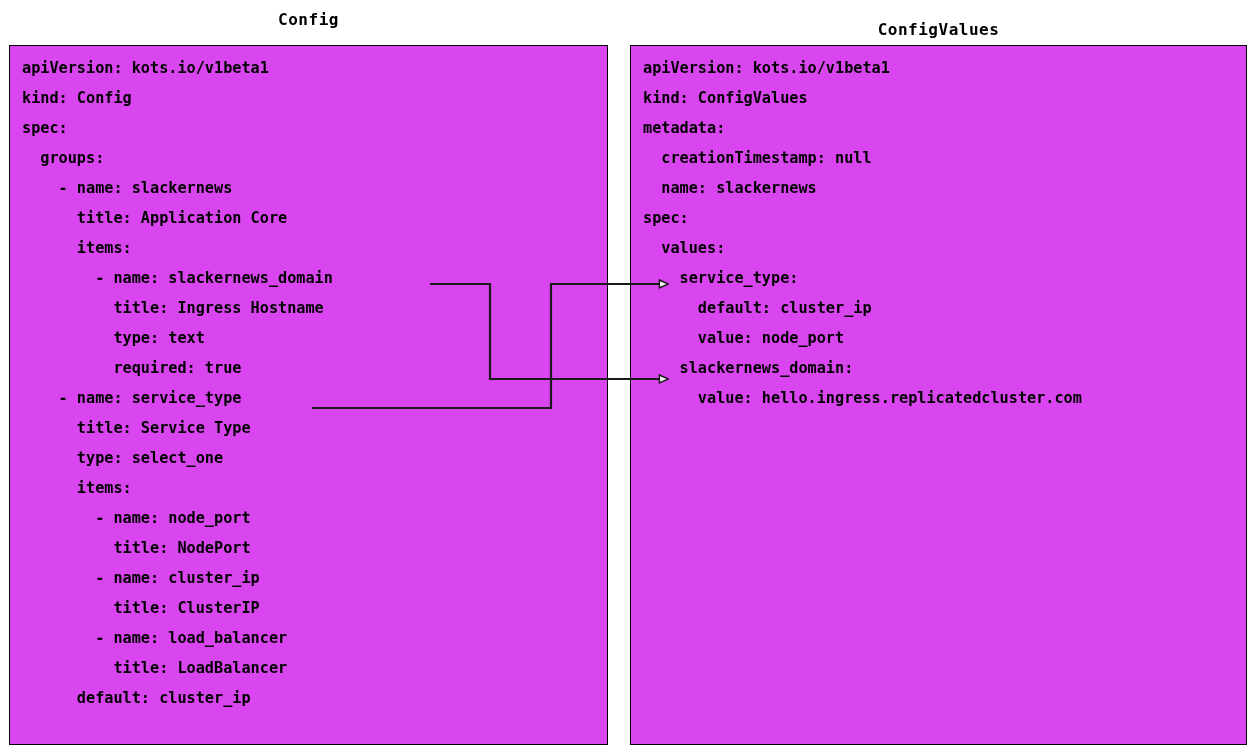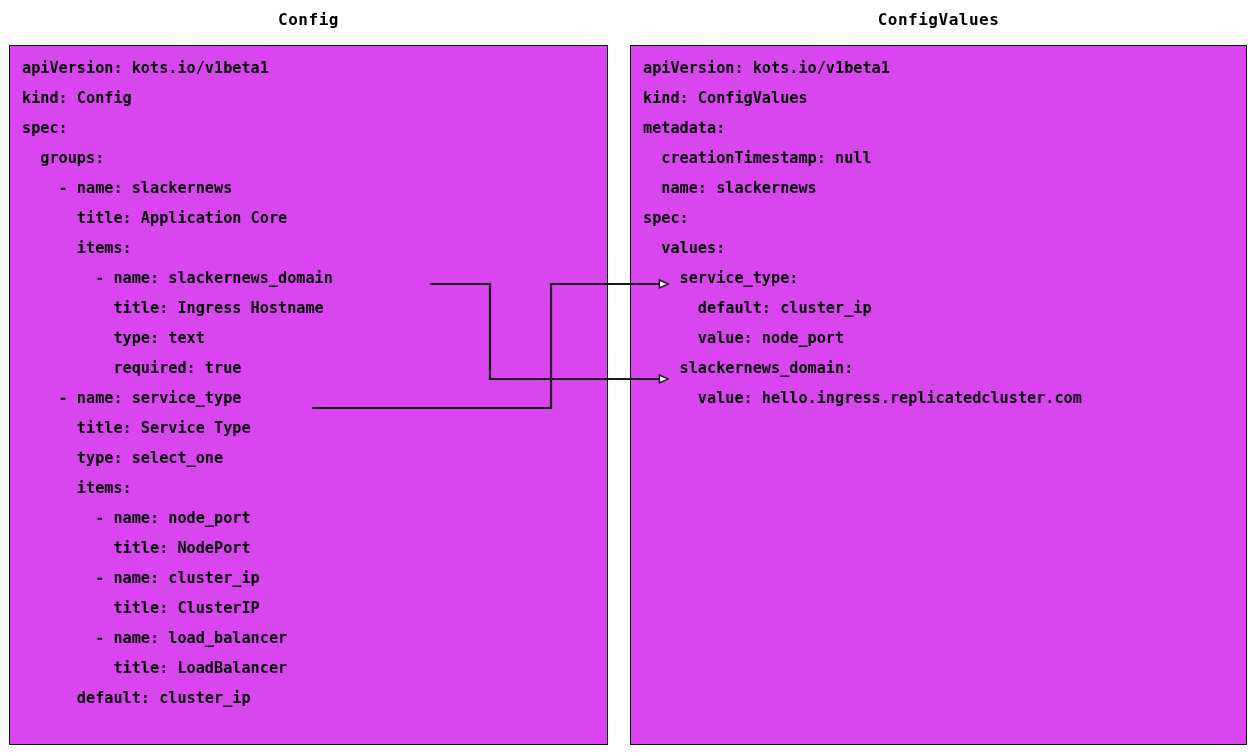--- a/index.html
+++ b/index.html
@@ -23,21 +23,21 @@
     position: absolute;
     font-family: "DejaVu Sans Mono", "Liberation Mono", monospace;
     font-size: 16px;
     font-weight: bold;
     color: #000000;
     text-align: center;
     letter-spacing: 0.5px;
     white-space: pre;
   }
   #title-config  { left: 9px;  top: 10px; width: 599px; }
-  #title-values  { left: 630px; top: 10px; width: 617px; text-align: center; }
+  #title-values  { left: 630px; top: 20px; width: 617px; text-align: center; }
 
   .yaml-panel {
     position: absolute;
     background: #d946ef;
     border: 1.6px solid #000000;
     box-sizing: border-box;
     overflow: hidden;
   }
   #panel-config  { left: 9px;   top: 45px; width: 599px; height: 700px; }
   #panel-values  { left: 630px; top: 45px; width: 617px; height: 700px; }

